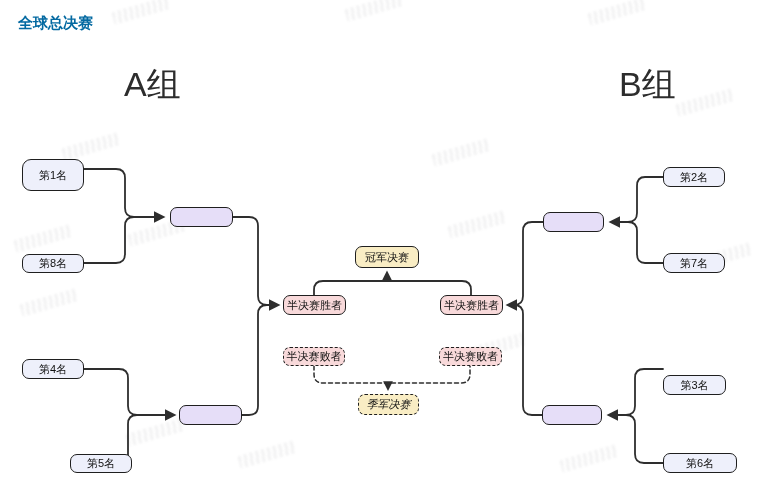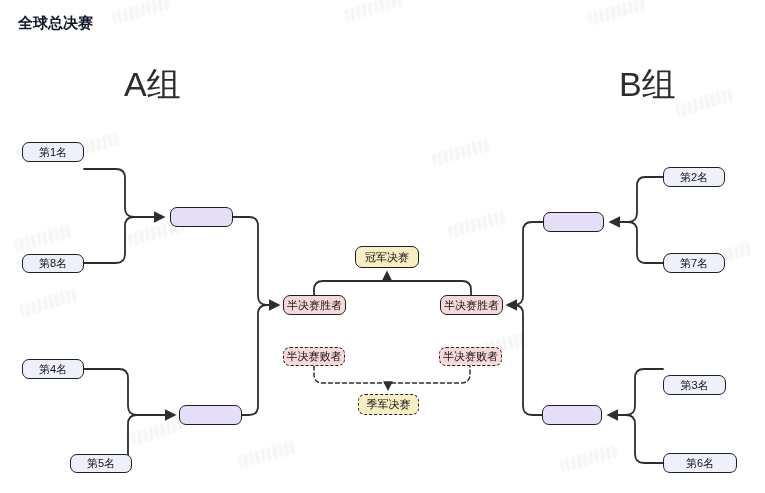--- a/index.html
+++ b/index.html
@@ -1,21 +1,21 @@
 <!DOCTYPE html>
 <html><head>
 <meta charset="utf-8">
 <style>
   html,body{margin:0;padding:0;background:#fff;}
   .canvas{
     position:relative;width:765px;height:493px;background:#ffffff;overflow:hidden;
     font-family:"Liberation Sans","DejaVu Sans",sans-serif;
   }
   .page-title{
-    position:absolute;left:18px;top:14px;font-size:15px;font-weight:700;color:#0f172a;
+    position:absolute;left:18px;top:14px;font-size:15px;font-weight:700;color:#0369a1;
   }
   .group-heading{
     position:absolute;top:62px;font-size:34px;font-weight:500;color:#2d2d2d;
   }
   .group-a{left:124px;}
   .group-b{left:619px;}
   .node{
     position:absolute;box-sizing:border-box;border:1.6px solid #1f1f1f;border-radius:7px;
     display:flex;align-items:center;justify-content:center;
     font-size:11px;color:#111;line-height:1;white-space:nowrap;z-index:3;
@@ -99,35 +99,35 @@
     <g>
       <path class="line dash" d="M314,366 V374 Q314,383 323,383 H461 Q470,383 470,374 V366"></path>
       <path class="line dash" d="M388,383 V388" marker-end="url(#arrow)"></path>
     </g>
   </svg>
 
   <div class="page-title">全球总决赛</div>
   <div class="group-heading group-b">B组</div>
   <div class="group-heading group-a">A组</div>
 
-  <div class="node rank" style="left:22px;top:142px;width:62px;height:20px;">第1名</div>
+  <div class="node rank" style="left:22px;top:159px;width:62px;height:32px;border-radius:9px;">第1名</div>
   <div class="node rank" style="left:22px;top:254px;width:62px;height:19px;">第8名</div>
   <div class="node rank" style="left:22px;top:359px;width:62px;height:20px;">第4名</div>
   <div class="node rank" style="left:22px;top:454px;width:62px;height:19px;margin-left:48px;">第5名</div>
 
   <div class="node rank" style="left:663px;top:167px;width:62px;height:20px;">第2名</div>
   <div class="node rank" style="left:663px;top:253px;width:62px;height:20px;border-radius:8px;">第7名</div>
   <div class="node rank" style="left:663px;top:359px;width:63px;height:20px;margin-top:16px;">第3名</div>
   <div class="node rank" style="left:663px;top:453px;width:74px;height:20px;">第6名</div>
 
   <div class="node winner" style="left:170px;top:207px;width:63px;height:20px;"></div>
   <div class="node winner" style="left:179px;top:405px;width:63px;height:20px;"></div>
   <div class="node winner" style="left:543px;top:212px;width:61px;height:20px;"></div>
   <div class="node winner" style="left:542px;top:405px;width:60px;height:20px;"></div>
 
   <div class="node cream" style="left:355px;top:246px;width:64px;height:22px;">冠军决赛</div>
   <div class="node pink" style="left:283px;top:295px;width:63px;height:20px;">半决赛胜者</div>
   <div class="node pink" style="left:440px;top:295px;width:63px;height:20px;">半决赛胜者</div>
   <div class="node pink dashedb" style="left:283px;top:347px;width:62px;height:19px;">半决赛败者</div>
   <div class="node pink dashedb" style="left:439px;top:347px;width:63px;height:19px;">半决赛败者</div>
-  <div class="node cream dashedb" style="left:358px;top:394px;width:61px;height:21px;">季军决赛</div>
+  <div class="node cream dashedb" style="left:358px;top:394px;width:61px;height:21px;font-style:italic;">季军决赛</div>
 
 </div>
 
 </body></html>

